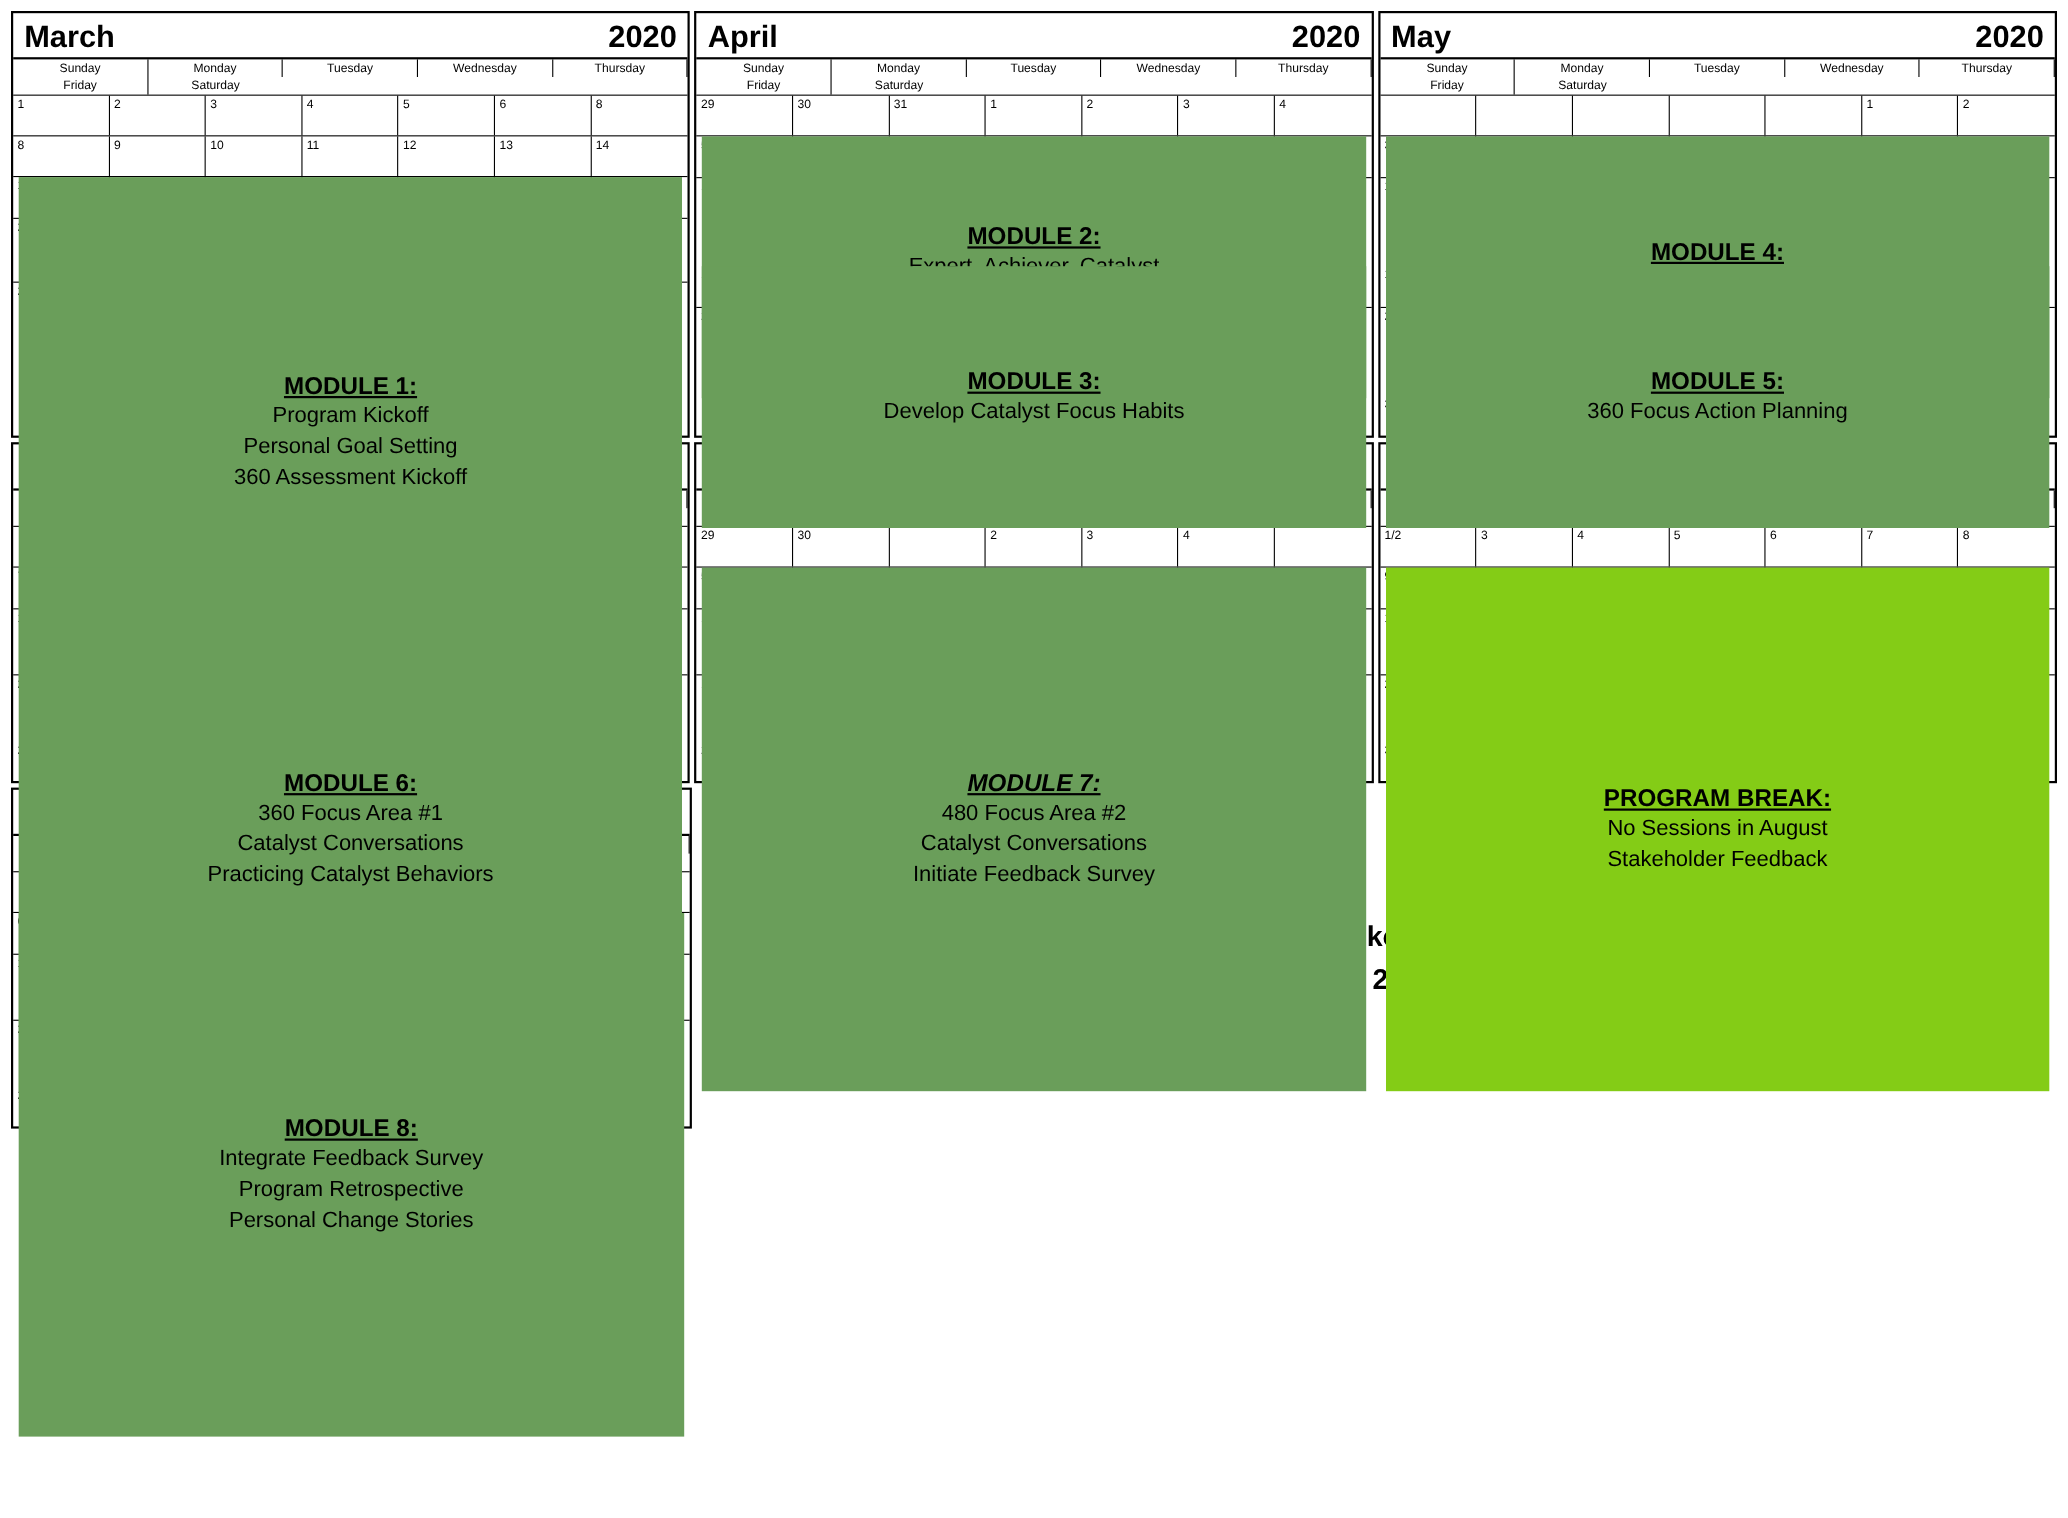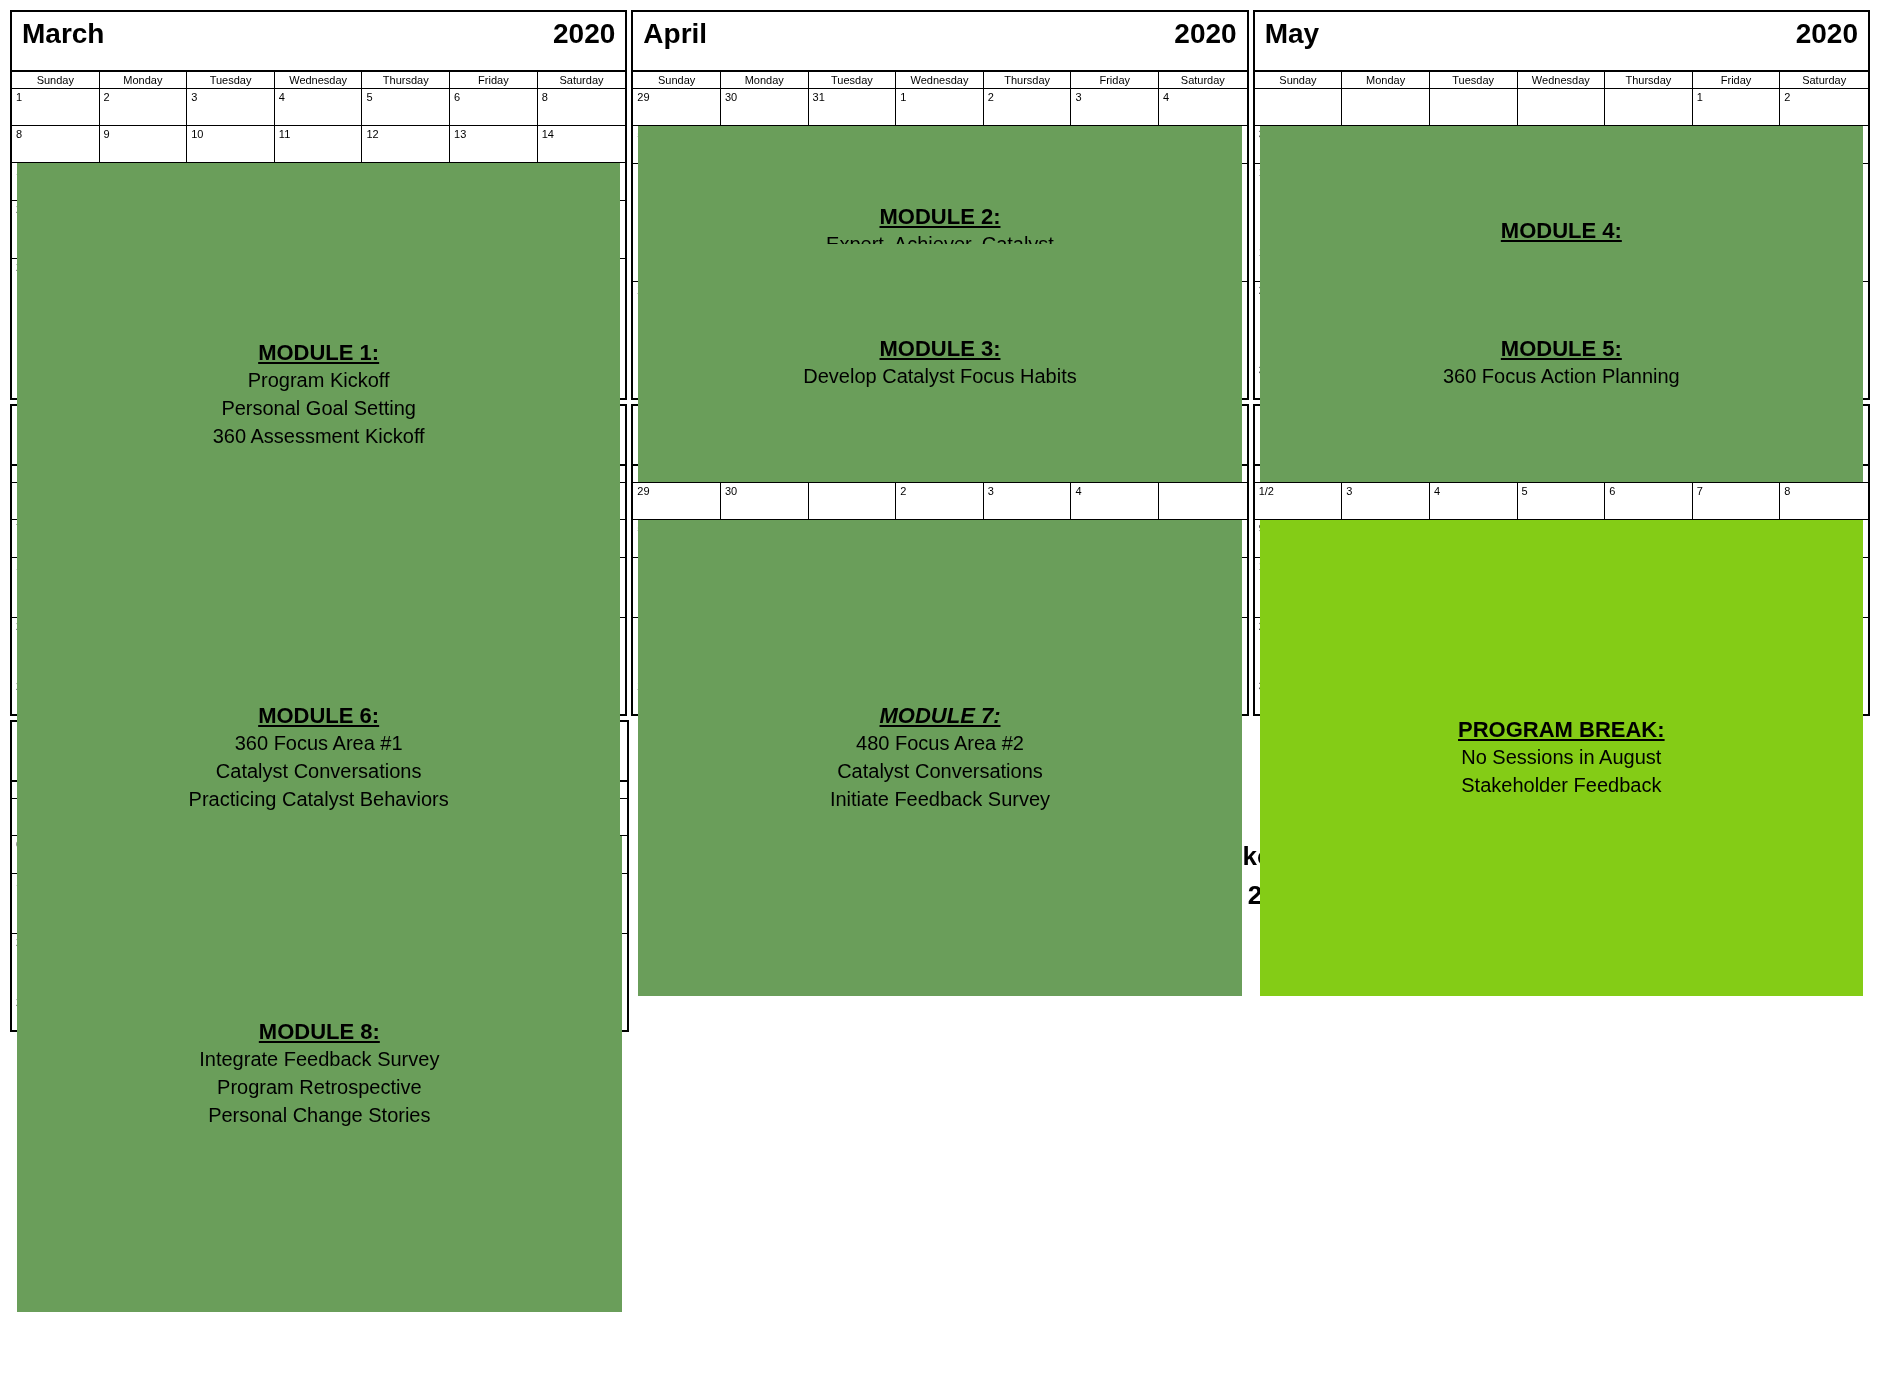--- a/index.html
+++ b/index.html
@@ -13,39 +13,39 @@
 
     .calendar {
       border: 2px solid #000;
       background: #fff;
     }
 
     .cal-header {
       display: flex;
       justify-content: space-between;
       align-items: center;
-      padding: 6px 10px 20px 10px;
+      padding: 6px 10px 2px 10px;
       border-bottom: 2px solid #000;
     }
 
     .cal-month {
       font-size: 28px;
       font-weight: bold;
       font-family: Arial, sans-serif;
     }
 
     .cal-year {
       font-size: 28px;
       font-weight: bold;
       font-family: Arial, sans-serif;
     }
 
     .cal-days-header {
       display: grid;
-      grid-template-columns: repeat(7, 1fr);
+      grid-template-columns: repeat(5, 1fr);
       border-bottom: 1px solid #000;
     }
 
     .cal-day-label {
       font-size: 11px;
       text-align: center;
       padding: 2px 0;
       border-right: 1px solid #000;
       font-family: Arial, sans-serif;
     }

